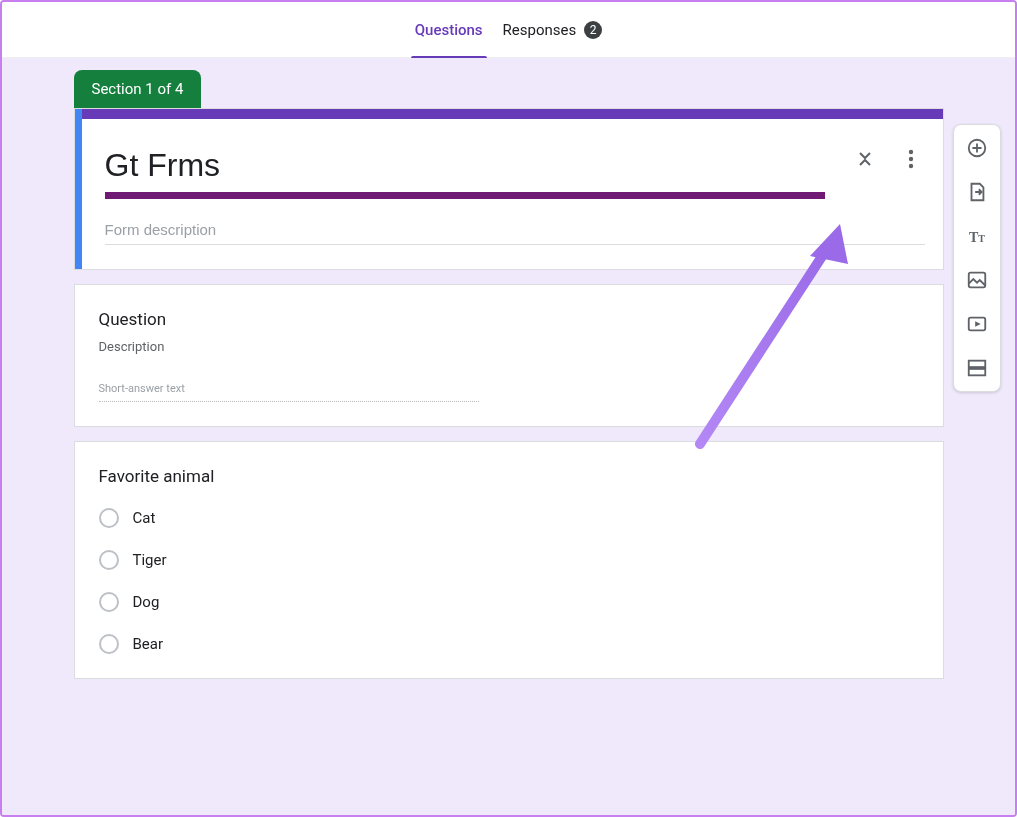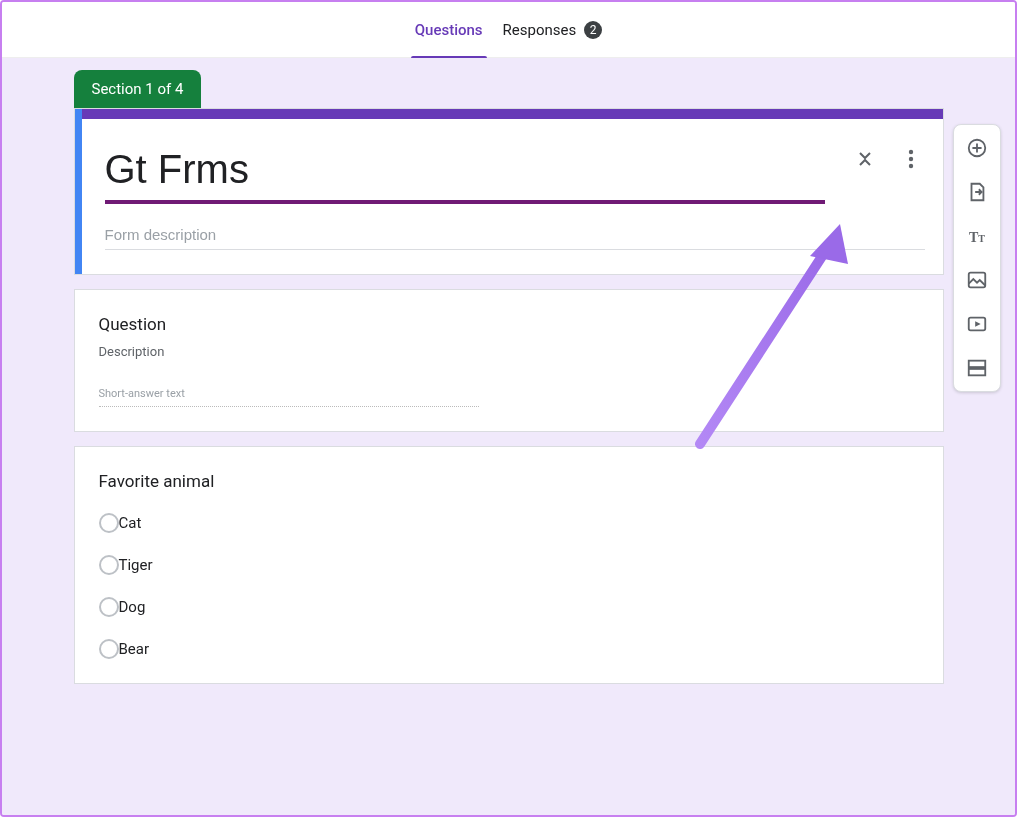--- a/index.html
+++ b/index.html
@@ -10,28 +10,28 @@
     .tab.active::after{content:"";position:absolute;left:0;right:0;bottom:-10px;height:3px;background:#673ab7;border-radius:2px 2px 0 0;}
     .badge{background:#3c4043;color:#fff;border-radius:10px;min-width:18px;height:18px;font-size:12px;display:flex;align-items:center;justify-content:center;padding:0 5px;}
     .canvas{position:relative;background:#f0e9fb;height:calc(100% - 56px);padding:12px 0 0 0;}
     .col{position:relative;margin:0 auto;width:870px;}
     .section-tag{display:inline-block;background:#15803d;color:#fff;font-size:15px;padding:10px 18px;border-radius:8px 8px 0 0;position:relative;z-index:2;}
     .card{background:#fff;border:1px solid #dadce0;border-radius:0;padding:24px 24px;margin-top:14px;position:relative;}
     .card.first{margin-top:0;border-top-left-radius:0;overflow:hidden;}
     .card.first::before{content:"";position:absolute;top:0;left:0;right:0;height:10px;background:#673ab7;}
     .card.first::after{content:"";position:absolute;top:0;left:0;bottom:0;width:7px;background:#4285f4;z-index:3;}
     .card.first{padding-top:36px;padding-left:30px;}
-    .title-input{font-size:40px;font-weight:400;color:#202124;border:none;outline:none;width:720px;border-bottom:4px solid #701a75;padding:2px 0 8px 0;background:transparent;}
+    .title-input{font-size:32px;font-weight:400;color:#202124;border:none;outline:none;width:720px;border-bottom:7px solid #701a75;padding:2px 0 8px 0;background:transparent;}
     .desc-input{display:block;font-size:15px;color:#70757a;margin-top:18px;border:none;border-bottom:1px solid #dadce0;width:820px;padding:4px 0 6px;outline:none;background:transparent;}
     .card-actions{position:absolute;top:36px;right:18px;display:flex;align-items:center;gap:18px;}
     .ico-btn{width:28px;height:28px;display:flex;align-items:center;justify-content:center;cursor:pointer;color:#5f6368;}
     .q-title{font-size:17px;font-weight:400;color:#202124;margin-bottom:10px;}
     .q-desc{font-size:13px;color:#5f6368;margin-bottom:28px;}
     .short-ans{font-size:11px;color:#9aa0a6;border-bottom:1px dotted #bbb;padding-bottom:6px;width:380px;}
-    .opt{display:flex;align-items:center;margin-top:22px;font-size:15px;color:#202124;}
+    .opt{display:flex;align-items:center;gap:14px;margin-top:22px;font-size:15px;color:#202124;}
     .radio{width:20px;height:20px;border:2px solid #bdc1c6;border-radius:50%;flex:0 0 20px;}
     .sidebar{position:absolute;top:66px;right:14px;width:48px;background:#fff;border:1px solid #dadce0;border-radius:8px;padding:8px 12px;display:flex;flex-direction:column;align-items:center;gap:14px;box-shadow:0 1px 3px rgba(60,64,67,.2);}
     .sidebar .ico-btn{width:30px;height:30px;}
     .arrow{position:absolute;left:688px;top:156px;pointer-events:none;z-index:10;}
     svg{display:block;}
     input::placeholder{color:#9aa0a6;}
     .tt-icon{font-family:serif;font-weight:600;font-size:14px;}
   </style>
 </head>
 <body>

